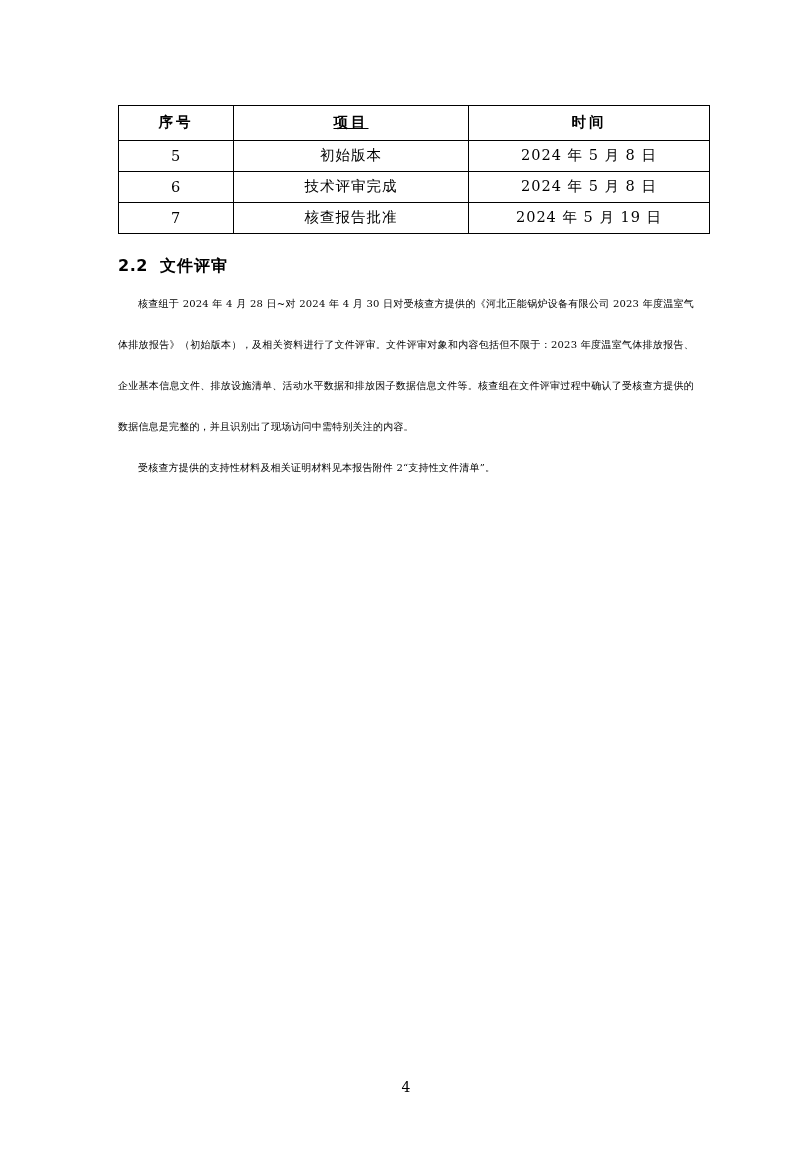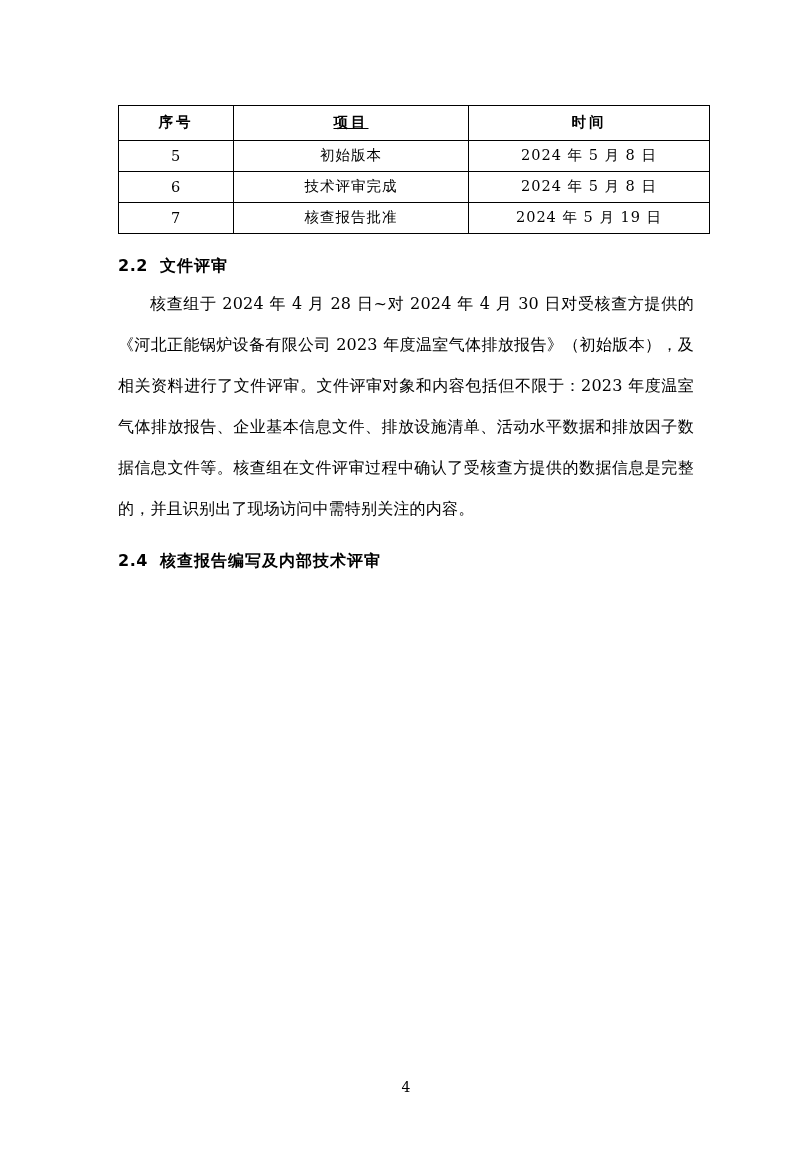--- a/index.html
+++ b/index.html
@@ -65,21 +65,21 @@
   h2.sec .num {
     display: inline-block;
     min-width: 42px;
   }
   h2.sec .ttl {
     letter-spacing: 1px;
   }
 
   
   p.body {
-    font-size: 16px;
+    font-size: 10px;
     line-height: 41px;
     margin: 0;
     text-align: justify;
     text-justify: inter-ideograph;
     text-indent: 2em;
     letter-spacing: 0.2px;
   }
   p.body + p.body { margin-top: 0; }
 
   
@@ -123,22 +123,20 @@
           <td>核查报告批准</td>
           <td>2024 年 5 月 19 日</td>
         </tr>
       </tbody>
     </table>
 
     <h2 class="sec">
       <span class="num">2.2</span><span class="ttl">文件评审</span>
     </h2>
     <p class="body">核查组于 2024 年 4 月 28 日~对 2024 年 4 月 30 日对受核查方提供的《河北正能锅炉设备有限公司 2023 年度温室气体排放报告》（初始版本），及相关资料进行了文件评审。文件评审对象和内容包括但不限于：2023 年度温室气体排放报告、企业基本信息文件、排放设施清单、活动水平数据和排放因子数据信息文件等。核查组在文件评审过程中确认了受核查方提供的数据信息是完整的，并且识别出了现场访问中需特别关注的内容。</p>
+    <p class="body">受核查方提供的支持性材料及相关证明材料见本报告附件 2“支持性文件清单”。</p>
 
 
-    <h2 class="sec">
-      <span class="num">2.4</span><span class="ttl">核查报告编写及内部技术评审</span>
-    </h2>
 
   </div>
 
   <div class="pageno">4</div>
 </div>
 
 </body></html>

